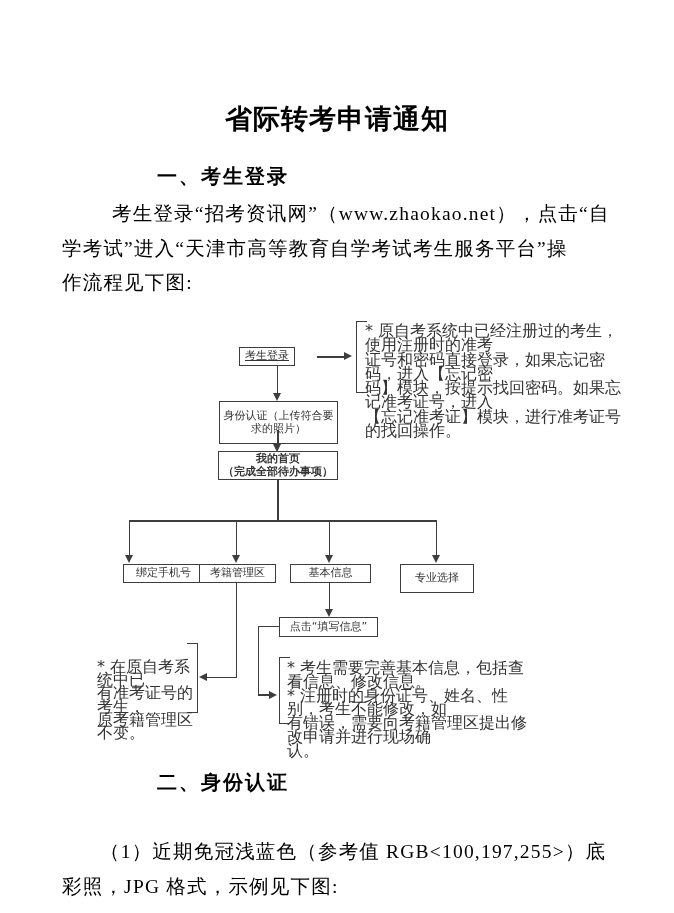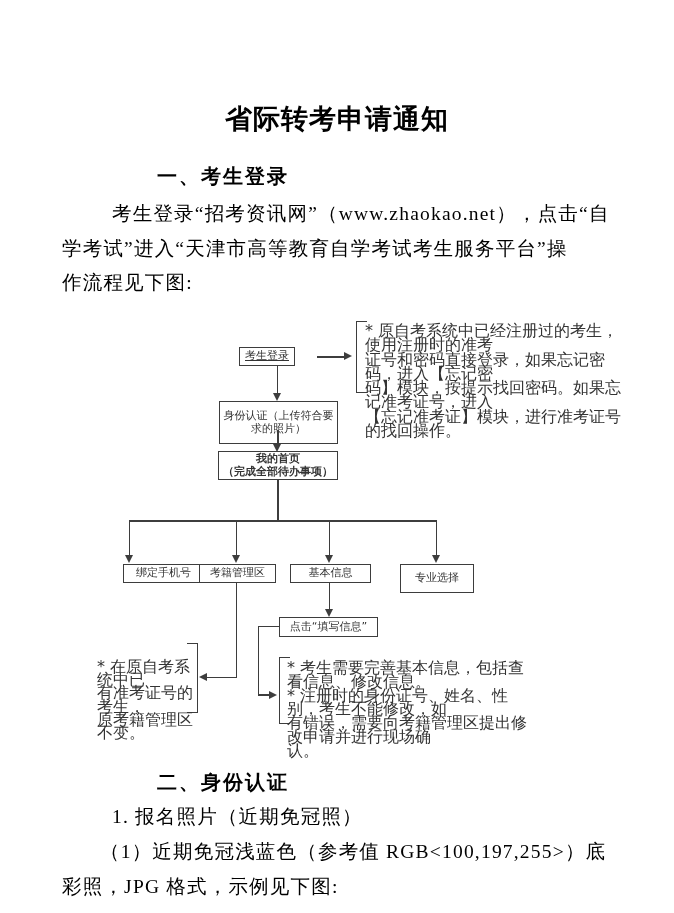--- a/index.html
+++ b/index.html
@@ -99,17 +99,16 @@
     <div class="hline" style="left:258px;top:694px;width:12px;"></div>
     <div class="ah ah-right" style="left:269px;top:690.5px;"></div>
     <div class="bracket bracket-open" style="left:279px;top:657px;width:11px;height:67px;"></div>
     <div class="note" style="left:287px;top:661px;width:245px;line-height:13.8px;">* 考生需要完善基本信息，包括查看信息、修改信息。
 * 注册时的身份证号、姓名、性别，考生不能修改，如
 有错误，需要向考籍管理区提出修改申请并进行现场确
 认。</div>
   </div>
 
   <div class="heading" style="left:113px;top:769px;">二、身份认证</div>
-  <div class="bline" style="left:112px;top:803px;">1. 报名照片（近期免冠照）</div>
   <div class="bline" style="left:100px;top:838px;text-align:right;">（1）近期免冠浅蓝色（参考值 RGB&lt;100,197,255&gt;）底</div>
   <div class="bline" style="left:62px;top:873px;">彩照，JPG 格式，示例见下图:</div>
 
 </div>
 
 </body></html>

